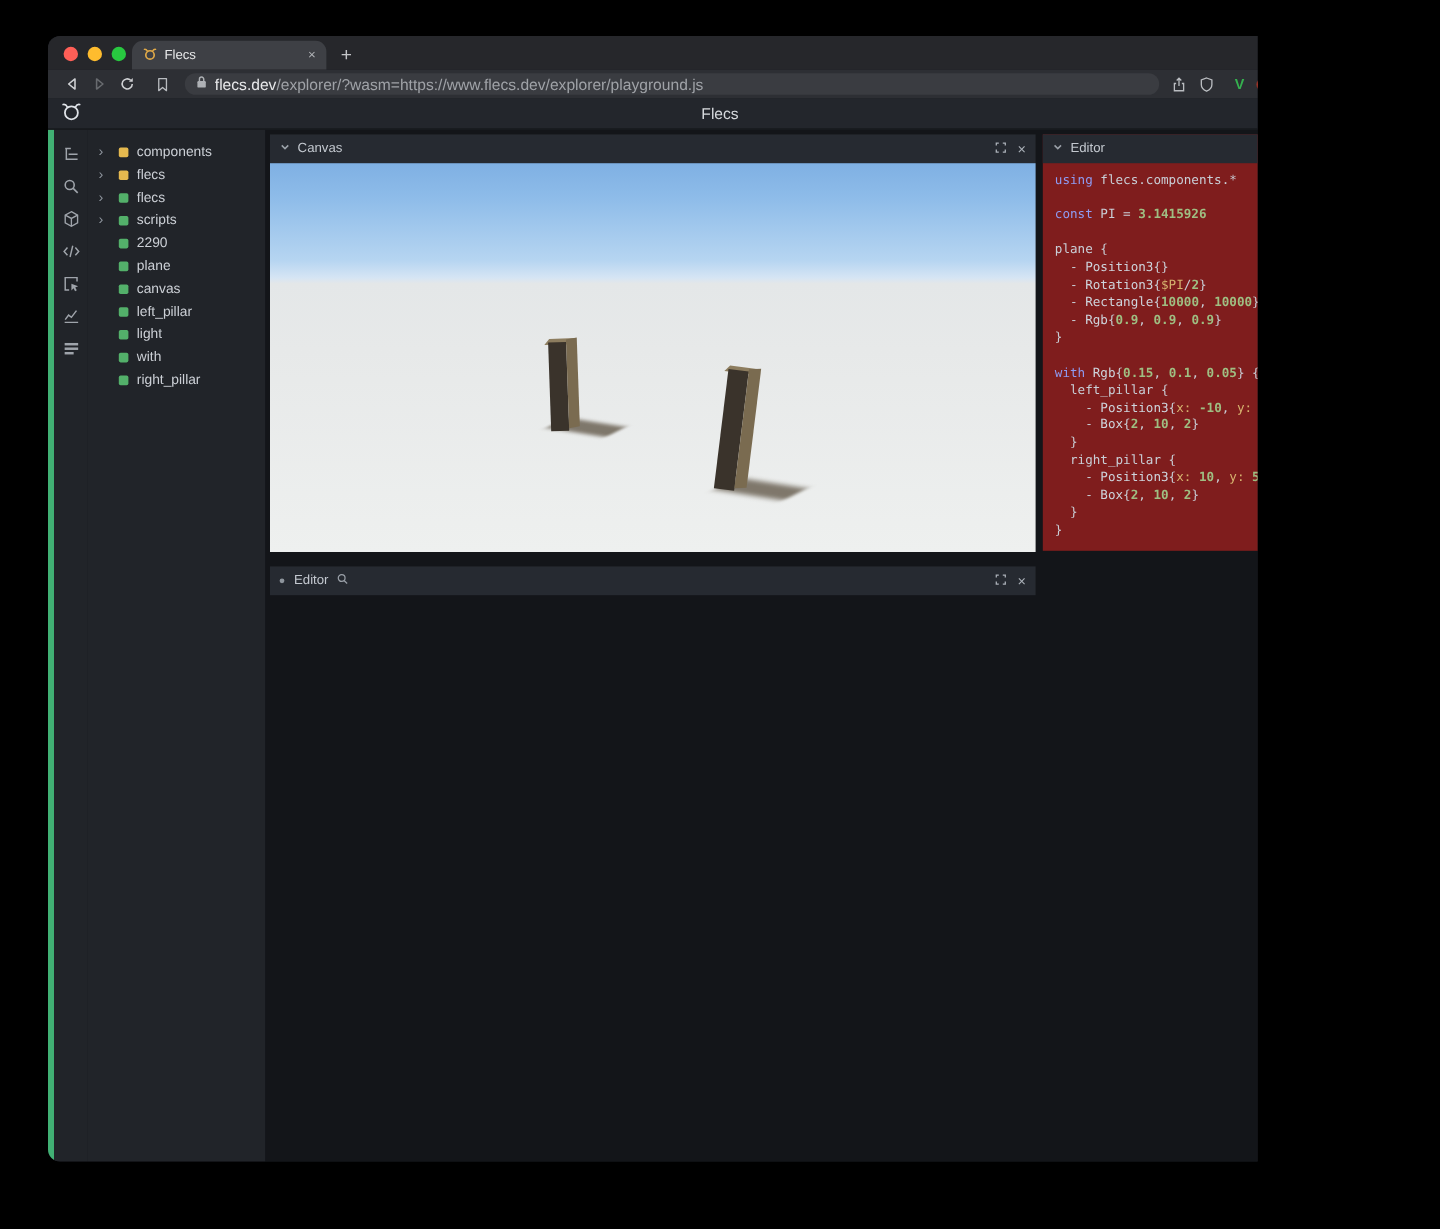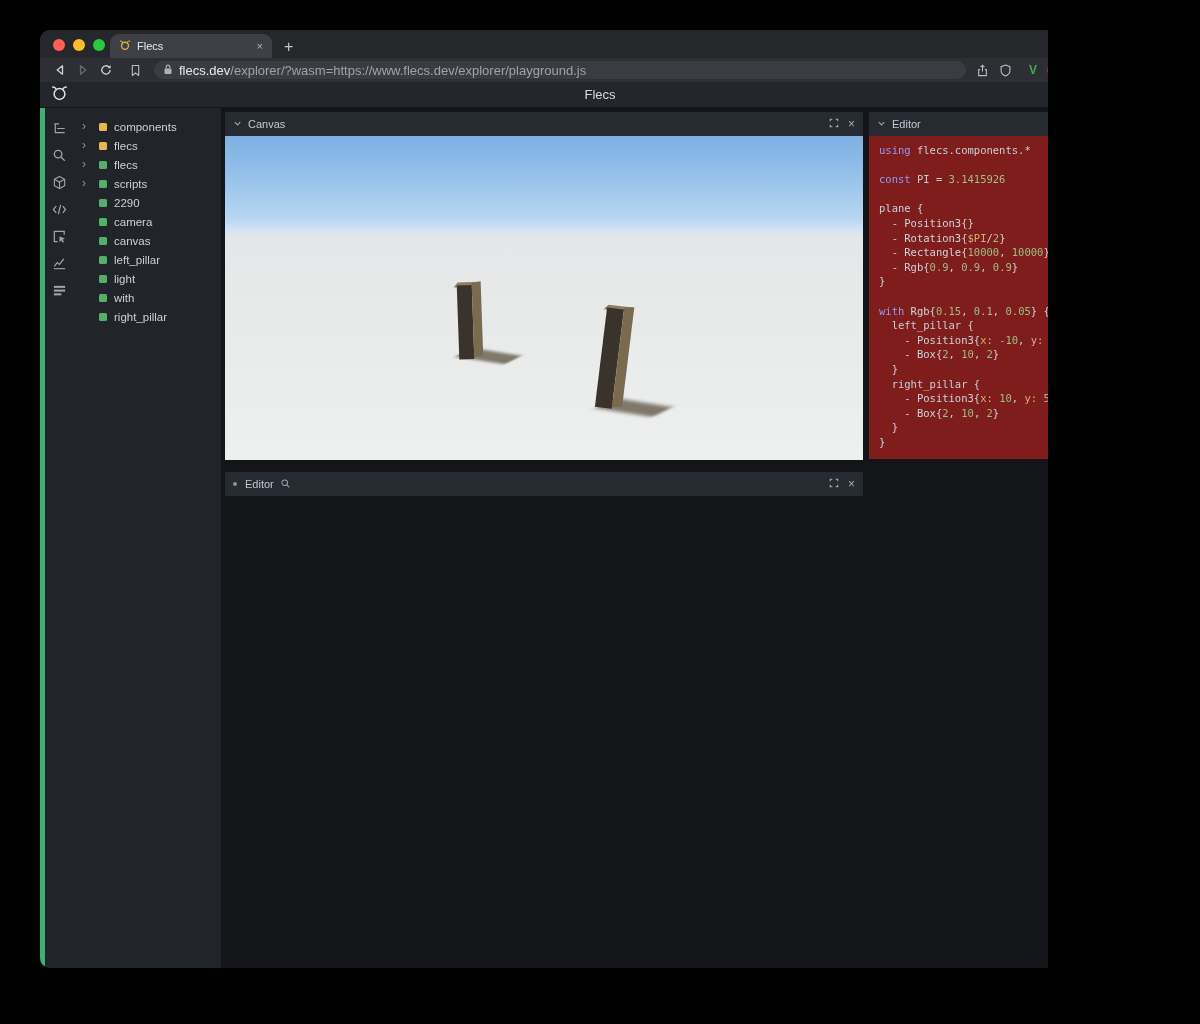--- a/index.html
+++ b/index.html
@@ -63,21 +63,21 @@
   .p-top   { position:absolute; background:#8d7d5f; }
   .shadow  { position:absolute; background:rgba(96,86,70,.78); filter:blur(1.6px);
              transform-origin:0 0; transform:rotate(9deg) skewX(-54deg); }
 
   .searchbar { margin-top:12px; }
   .search-dot { width:4px; height:4px; border-radius:50%; background:#8d949c; margin-right:2px; }
 
   .editor-col { flex:0 0 290px; width:290px; background:#7f1d1d; }
   .code { padding:7px 10px 10px 10px; font-family:"DejaVu Sans Mono", monospace; font-size:10.5px;
           line-height:14.6px; color:#c9ced6; white-space:pre; }
-  .tok-kw { color:#8f9cf3; } .tok-num { color:#9fbe82; } .tok-key { color:#d6b36f; }
+  .tok-kw { color:#8f9cf3; } .tok-num { color:#9fbe82;font-weight:bold; } .tok-key { color:#d6b36f; }
   .tok-va { color:#d6b36f; } .tok-ty { color:#ced4dc; } .tok-pl { color:#c9ced6; }
 </style>
 </head>
 <body>
 
 <div class="stage">
   <div class="window">
 
     <div class="tabbar">
       <div class="lights">
@@ -236,21 +236,21 @@
             <span class="tree-arrow">›</span>
             <span class="tree-square" style="background: rgb(83, 176, 106);"></span>
             <span>scripts</span>
           </div>
           <div class="tree-item">
             <span class="tree-square" style="background: rgb(83, 176, 106);"></span>
             <span>2290</span>
           </div>
           <div class="tree-item">
             <span class="tree-square" style="background: rgb(83, 176, 106);"></span>
-            <span>camera</span>
+            <span>plane</span>
           </div>
           <div class="tree-item">
             <span class="tree-square" style="background: rgb(83, 176, 106);"></span>
             <span>canvas</span>
           </div>
           <div class="tree-item">
             <span class="tree-square" style="background: rgb(83, 176, 106);"></span>
             <span>left_pillar</span>
           </div>
           <div class="tree-item">

